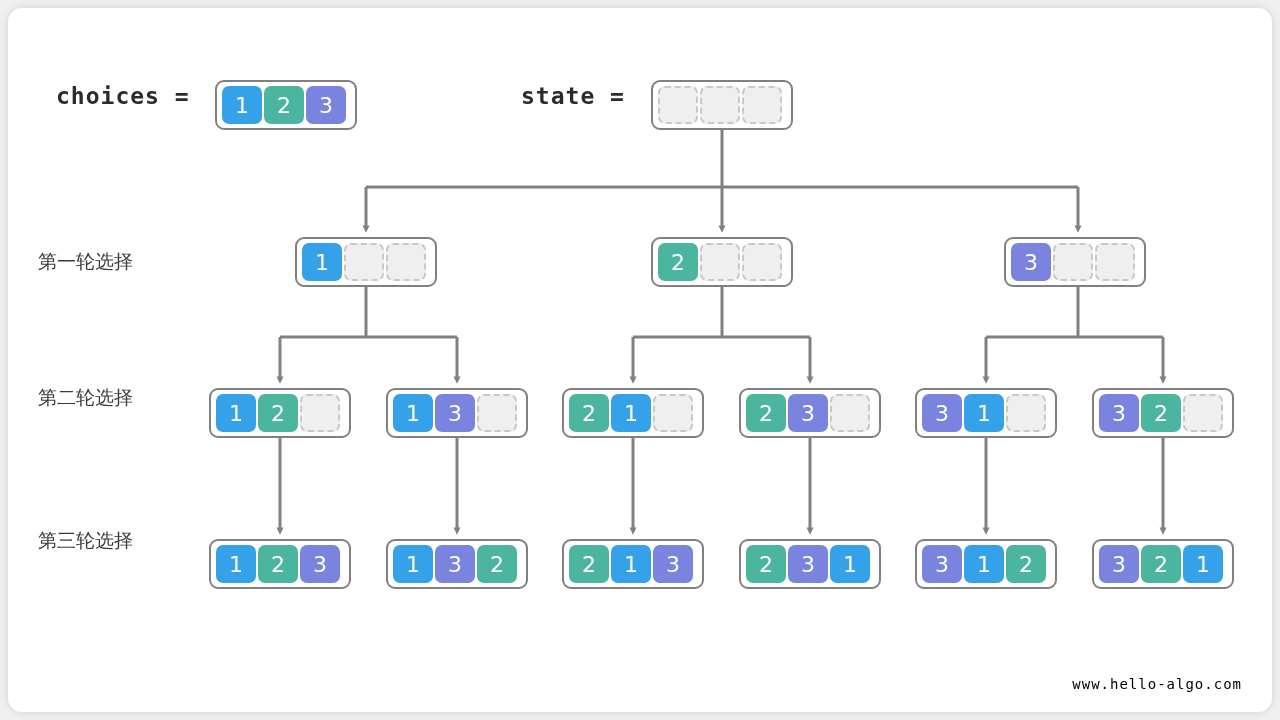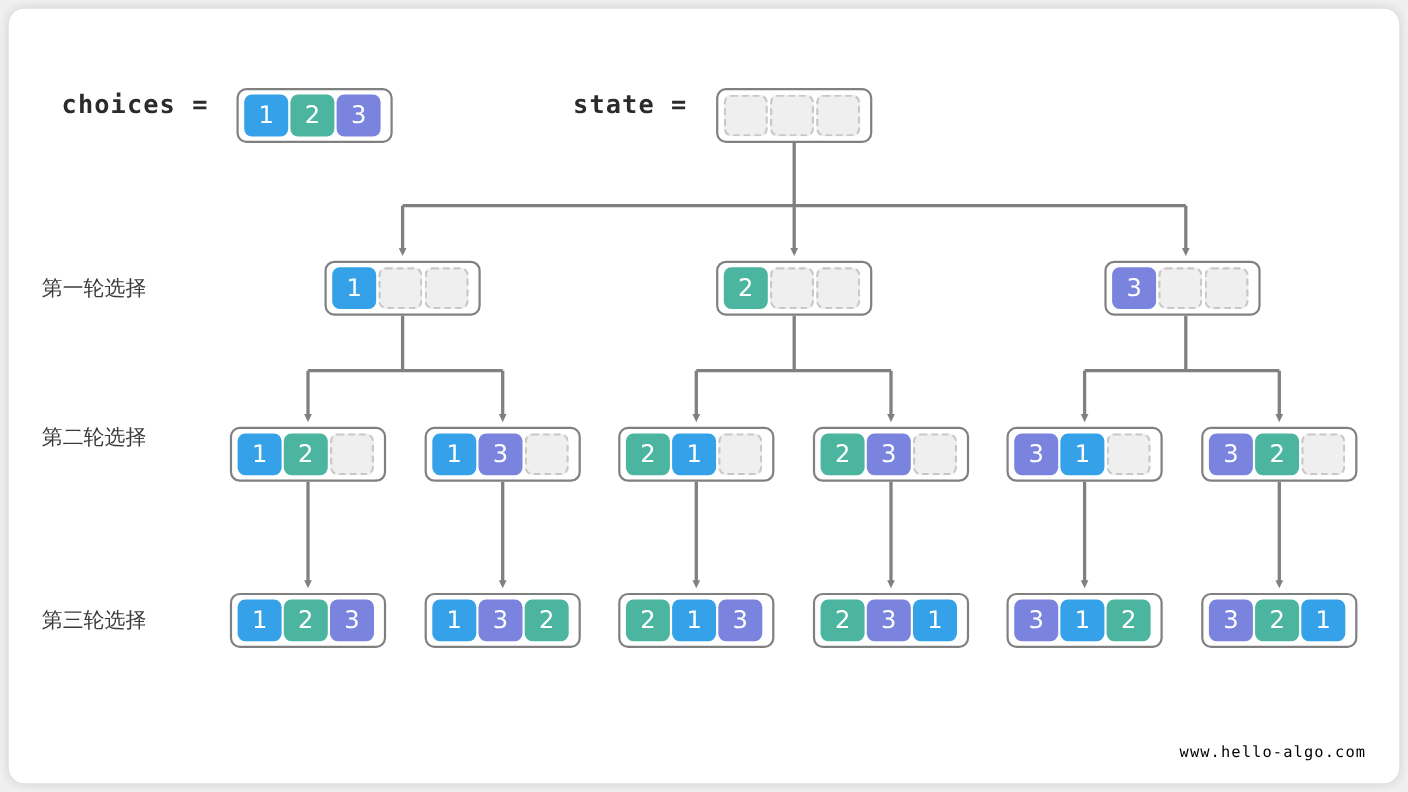--- a/index.html
+++ b/index.html
@@ -147,21 +147,21 @@
     </g>
   </svg>
 
   <div id="canvas">
 
     <div class="mono-label" style="left:56px; top:83px;">choices =</div>
     <div class="mono-label" style="left:521px; top:83px;">state =</div>
 
     <div class="row-label" style="left:38px; top:249px;">第一轮选择</div>
     <div class="row-label" style="left:38px; top:385px;">第二轮选择</div>
-    <div class="row-label" style="left:38px; top:551px;">第三轮选择</div>
+    <div class="row-label" style="left:38px; top:528px;">第三轮选择</div>
 
     <div id="arrays-layer">
         <div class="array" style="left: 215px; top: 80px; width: 142px; height: 50px;">
           <div class="cell" style="background: rgb(53, 161, 232);">1</div>
           <div class="cell" style="background: rgb(76, 181, 160);">2</div>
           <div class="cell" style="background: rgb(122, 132, 222);">3</div>
         </div>
         <div class="array" style="left: 651px; top: 80px; width: 142px; height: 50px;">
           <div class="cell empty"></div>
           <div class="cell empty"></div>

